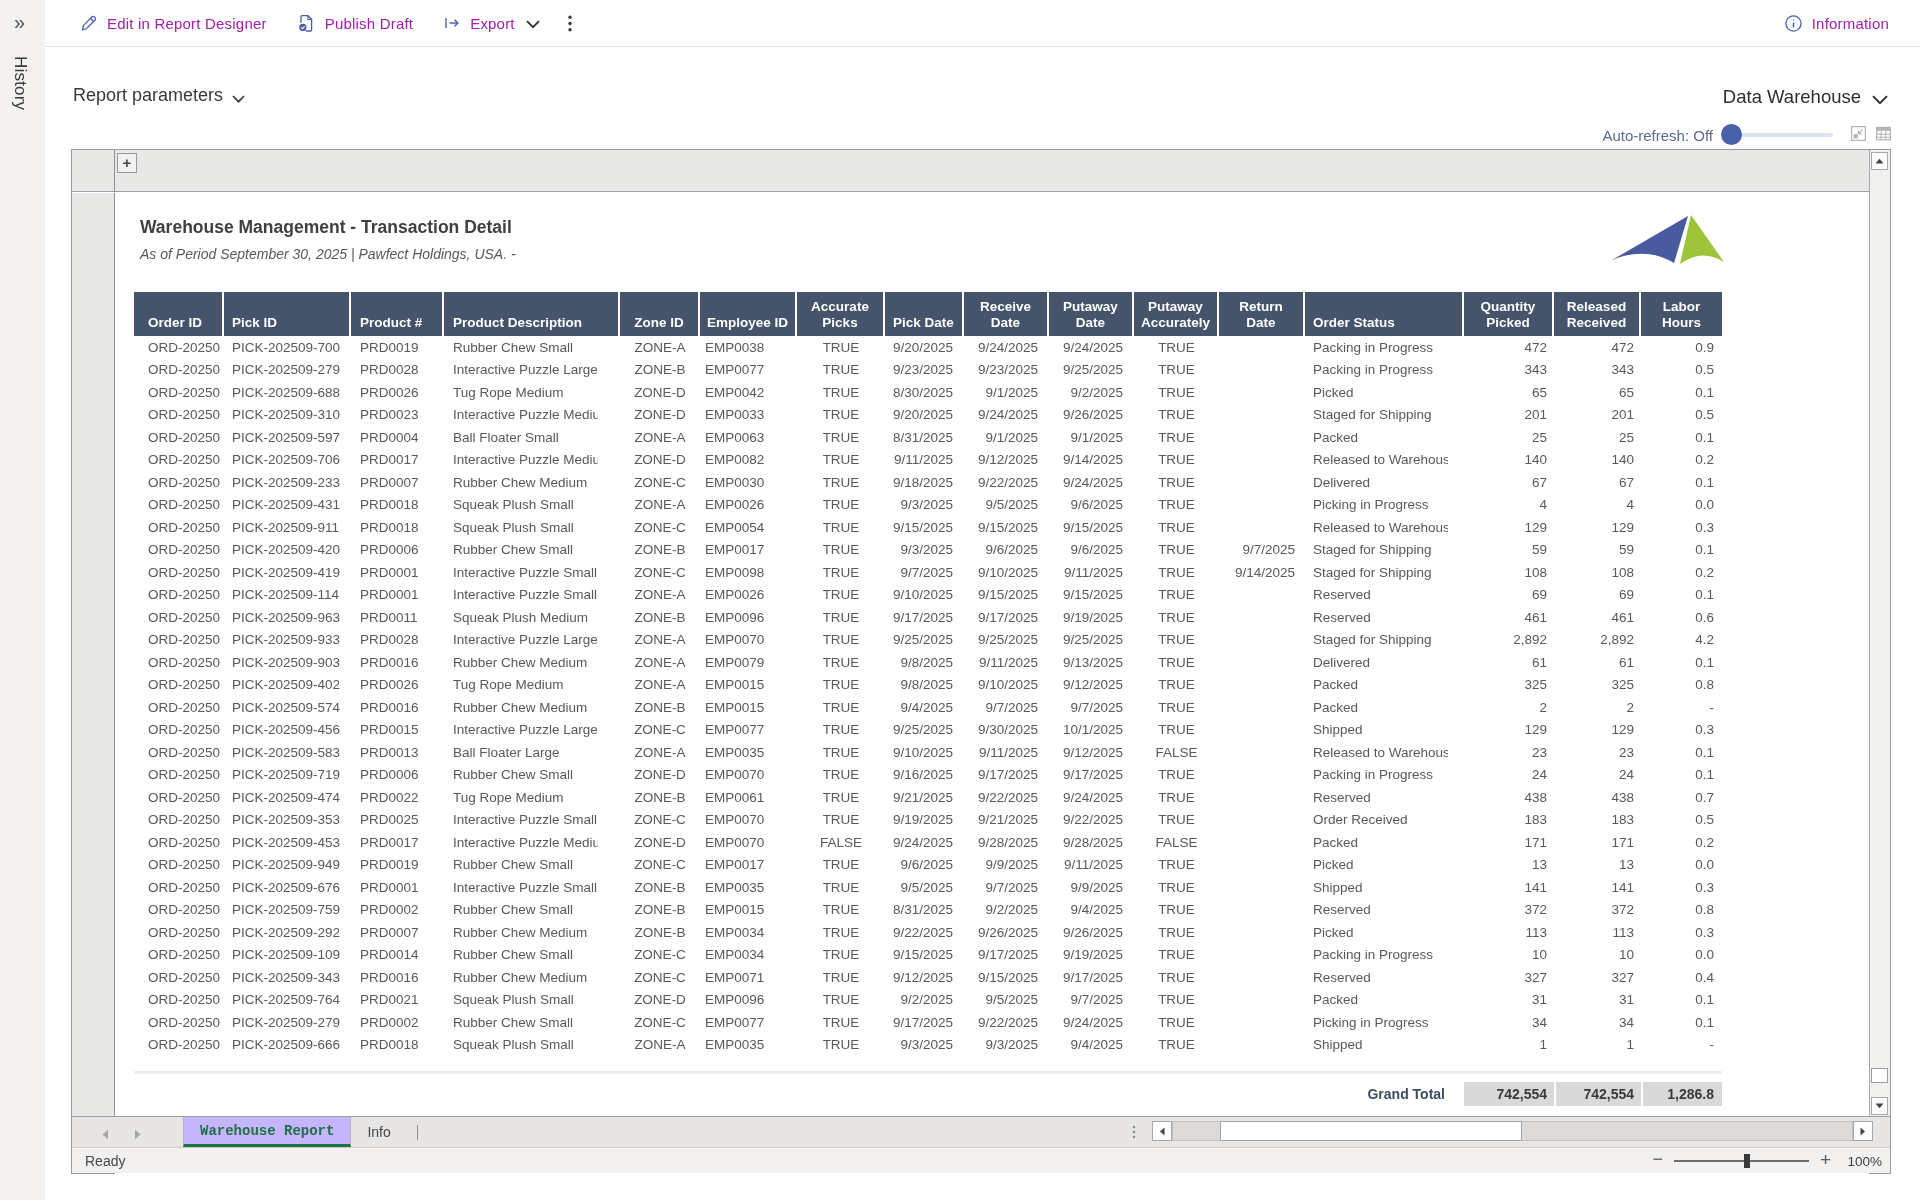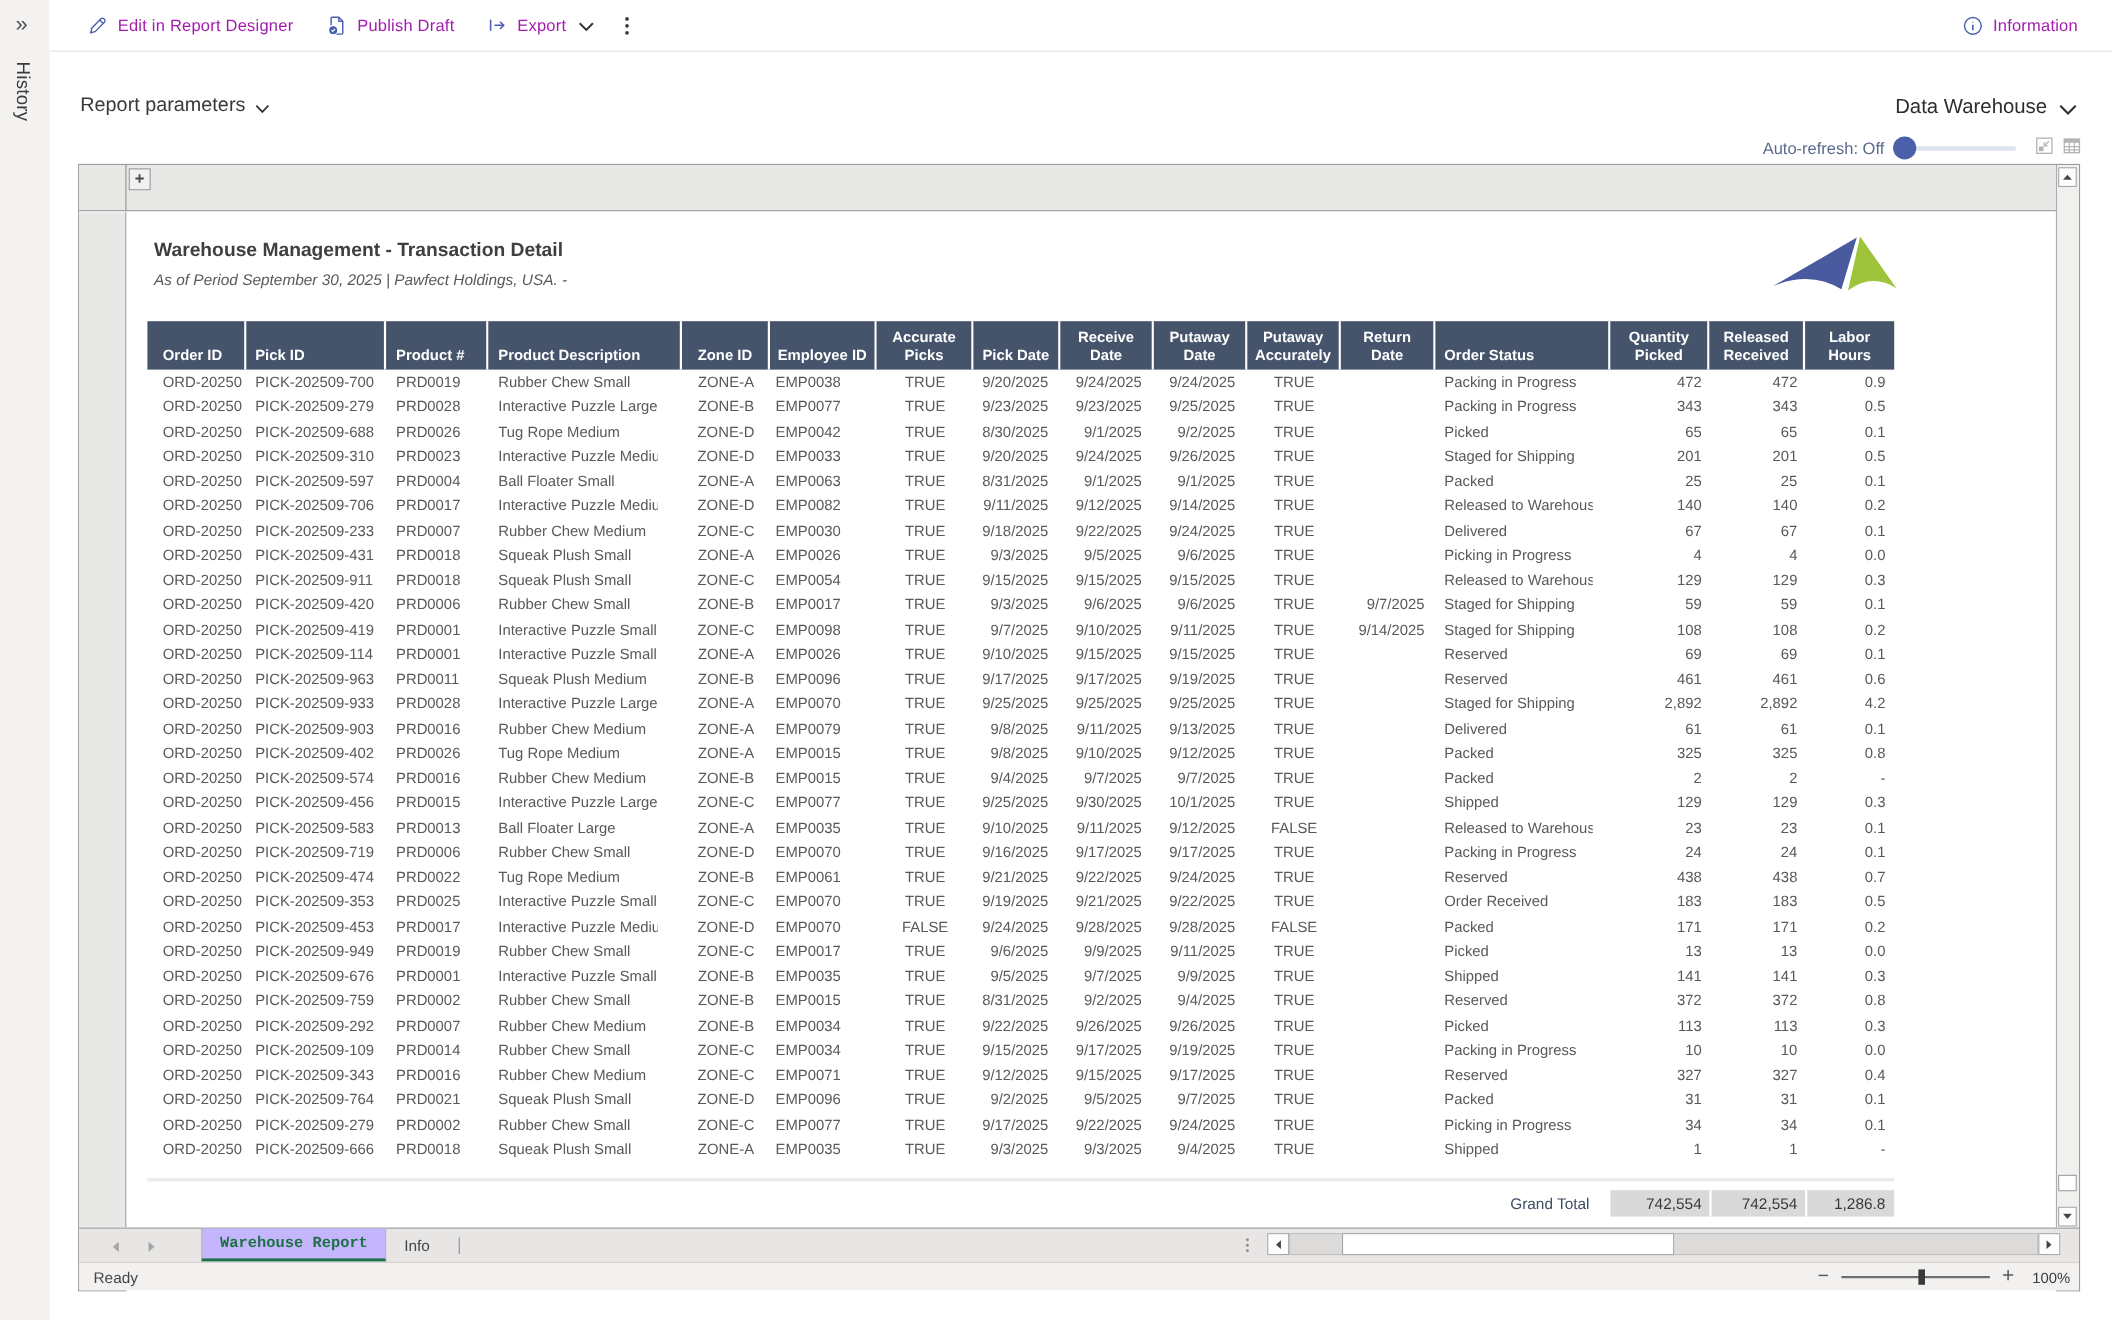--- a/index.html
+++ b/index.html
@@ -100,21 +100,21 @@
   #tbl th.c5 { text-align:center; padding-left:4px; padding-right:4px; }
   #tbl th.c6, #tbl th.c7, #tbl th.c8, #tbl th.c9, #tbl th.c10, #tbl th.c11 { text-align:center; }
   #tbl th.c12 { text-align:left; padding-left:8px; }
   #tbl th.c13, #tbl th.c14, #tbl th.c15 { text-align:center;margin-left:40px; }
 
   #data-sep { position:absolute; left:19px; top:878px; width:1588px; height:3px; background:#ececeb; }
 
   #gt-table { position:absolute; left:19px; top:889px; width:1588px; border-collapse:separate;
     border-spacing:0; table-layout:fixed; }
   #gt-table tr { height:24px; }
-  #gt-table td { font-size:14px; font-weight:normal; white-space:nowrap; overflow:hidden;margin-top:32px; }
+  #gt-table td { font-size:14px; font-weight:bold; white-space:nowrap; overflow:hidden;margin-top:32px; }
   #gt-label { text-align:right; padding-right:19px; color:#3d4d63; }
   .gt-val { text-align:right; padding-right:7px; color:#393939; background:var(--total-fill,#d9d9d9);
     border-left:2px solid #fff; }
   td.gt-first { border-left:none; }
   td.gt-last { padding-right:8px; }
 
   
   #tabstrip { position:absolute; left:0; top:966px; width:1818px; height:31px; background:#e7e6e5;
     border-top:1px solid #9e9e9e; }
   .sheet-nav { position:absolute; top:9px; color:#a8a6a4; cursor:pointer; }

